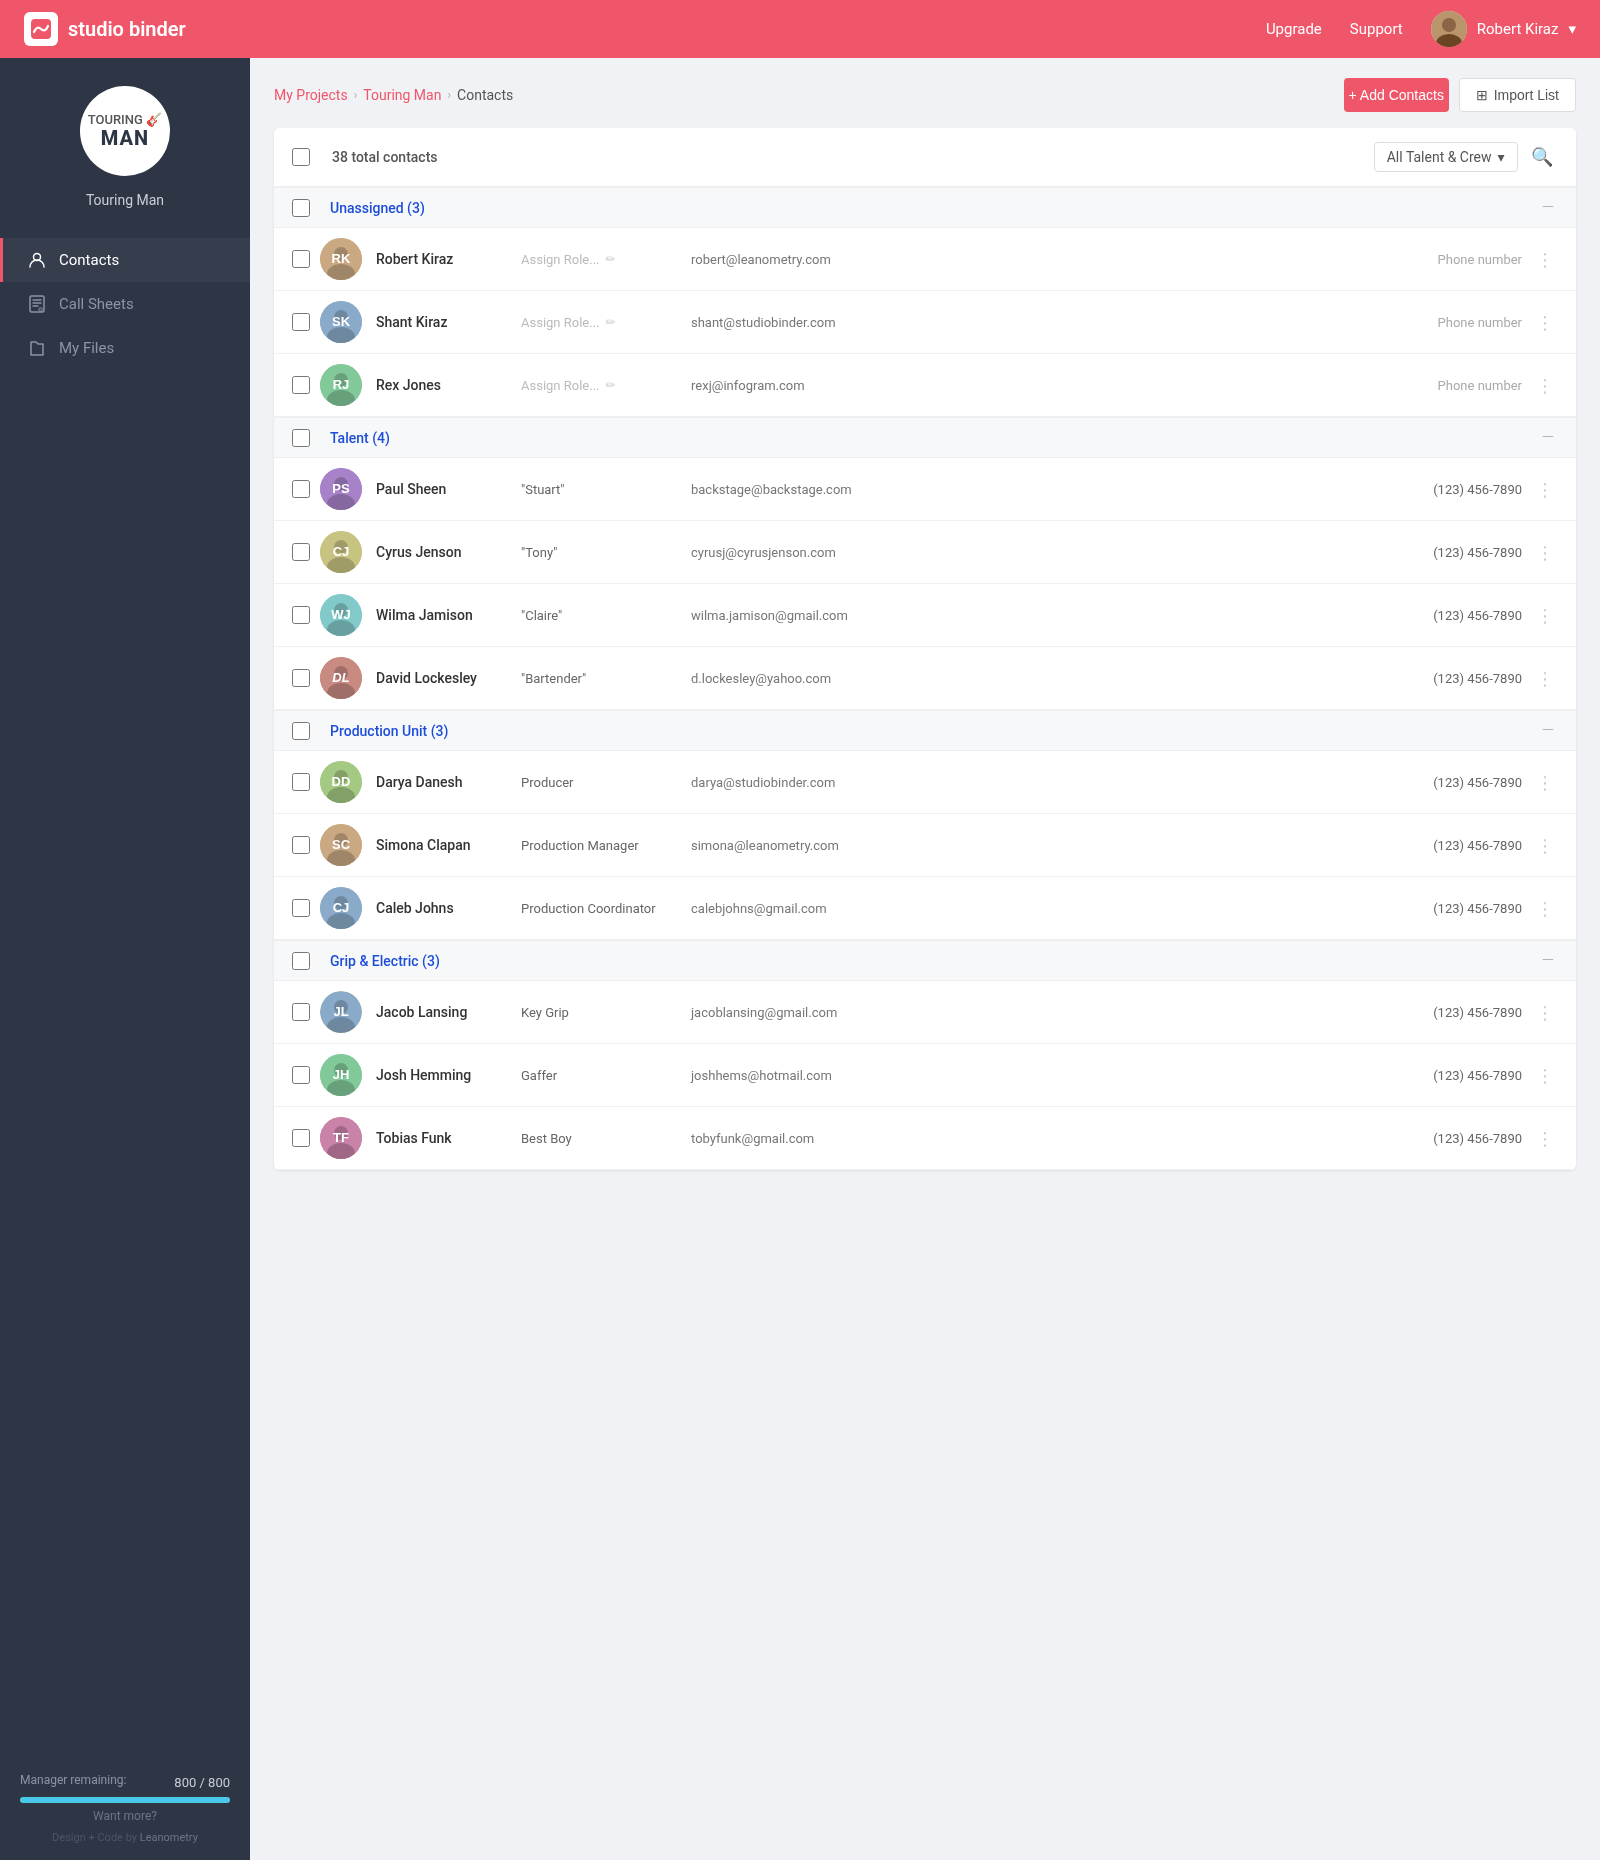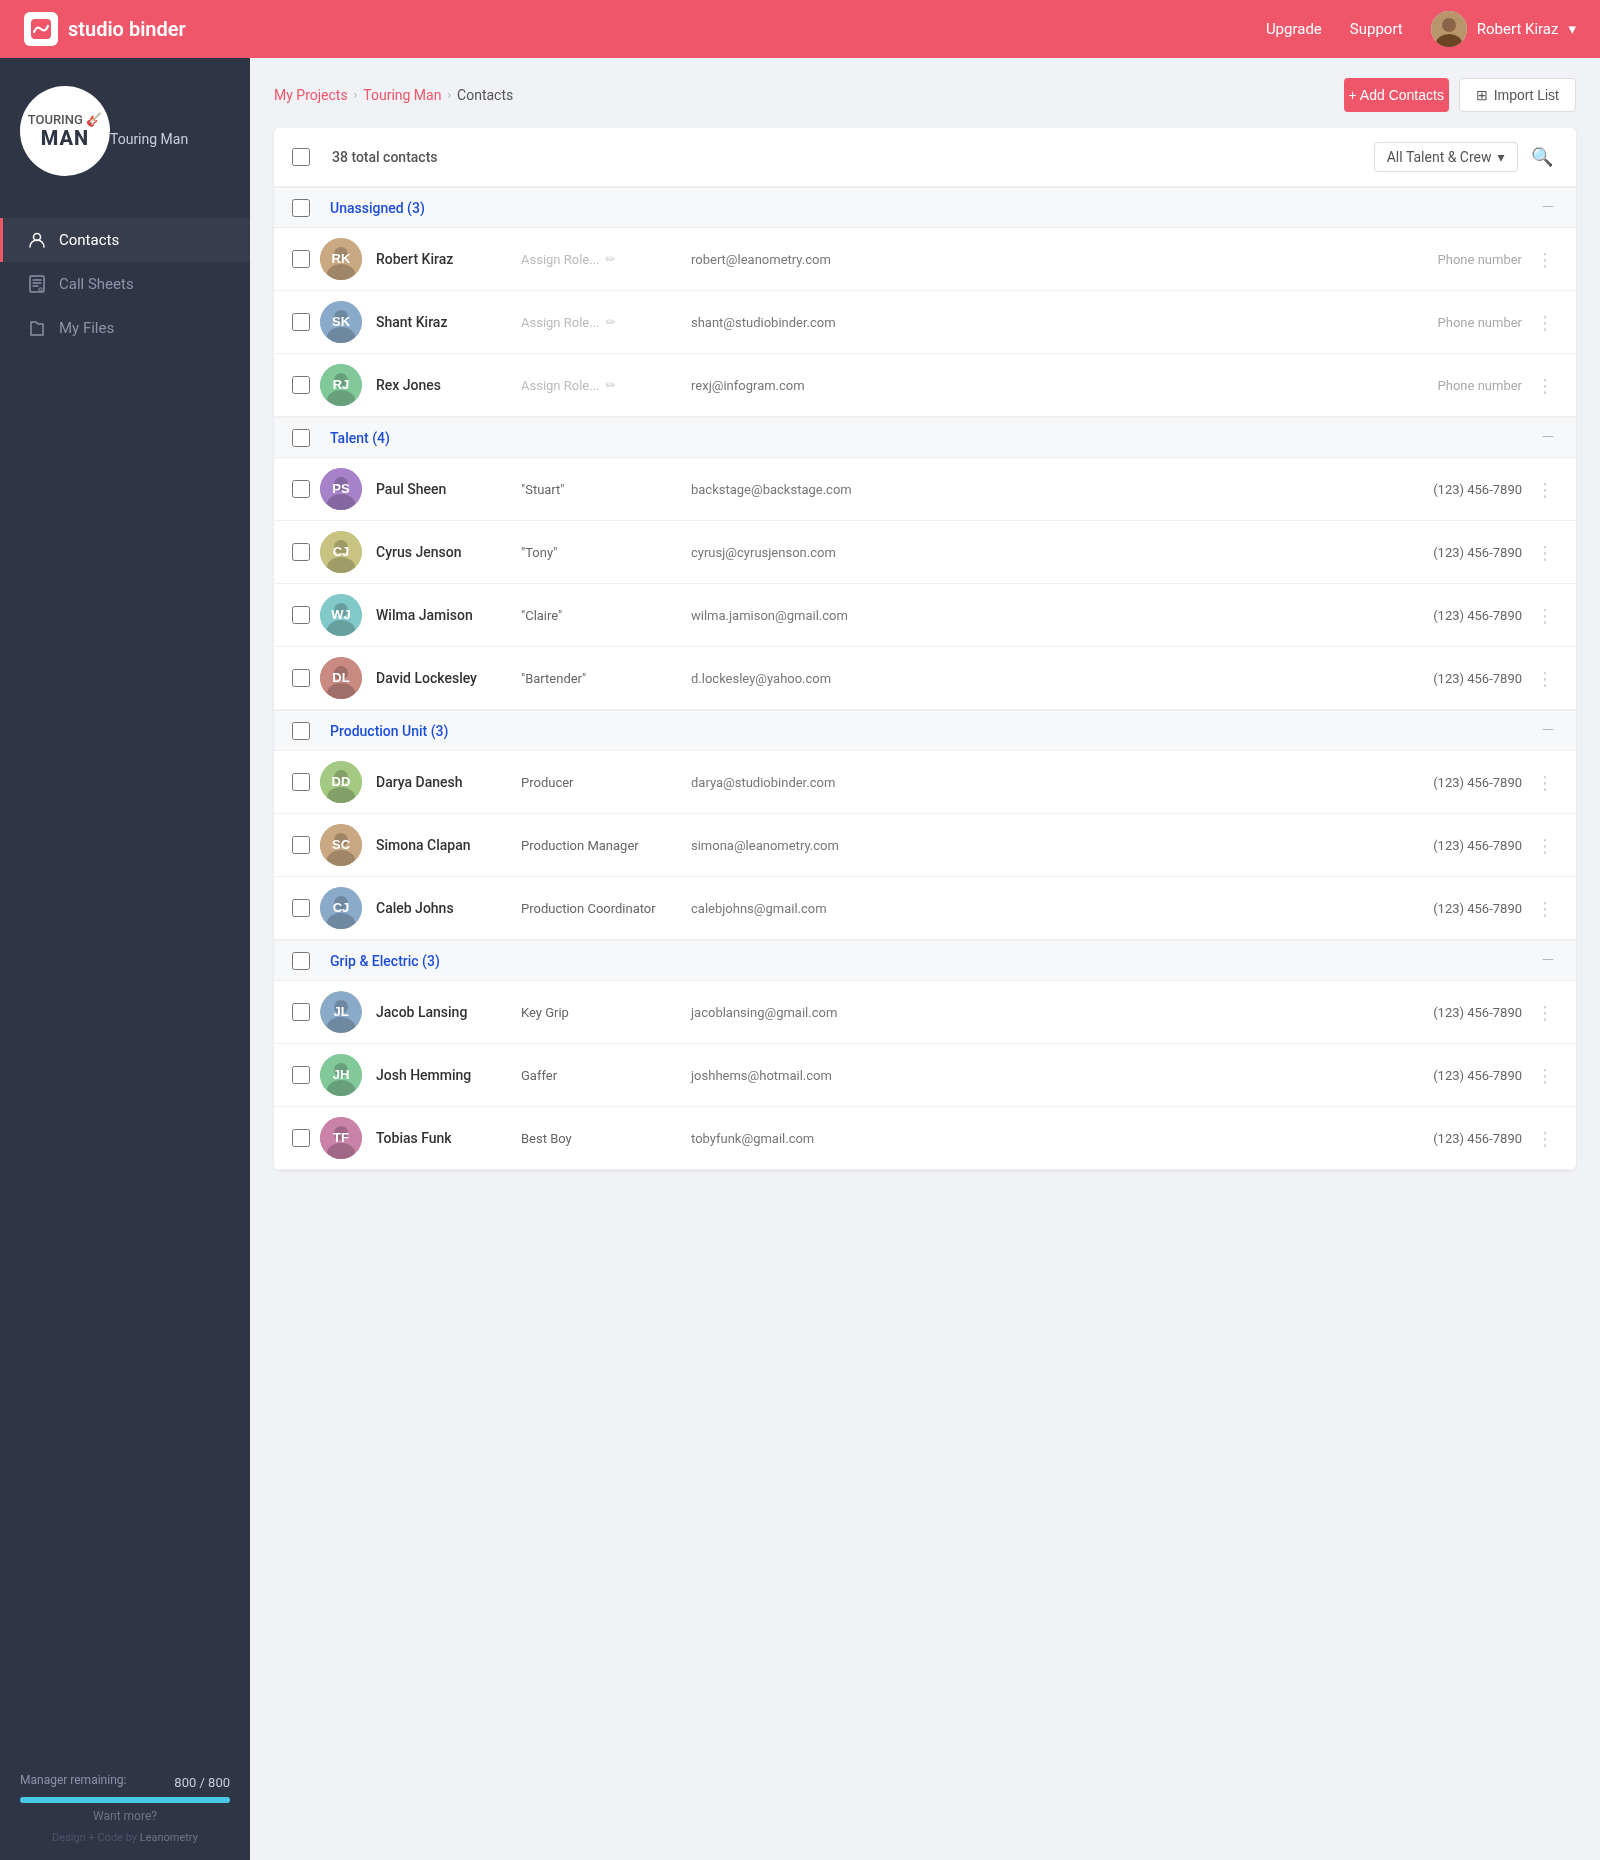--- a/index.html
+++ b/index.html
@@ -75,21 +75,21 @@
       width: 250px;
       background: #2e3646;
       display: flex;
       flex-direction: column;
       flex-shrink: 0;
       overflow-y: auto;
     }
     .sidebar-project {
       padding: 28px 20px 20px;
       display: flex;
-      flex-direction: row;
+      flex-direction: column;
       align-items: center;
     }
     .sidebar-logo {
       width: 90px;
       height: 90px;
       border-radius: 50%;
       background: white;
       display: flex;
       align-items: center;
       justify-content: center;
@@ -617,21 +617,21 @@
       <span class="contact-name">Wilma Jamison</span>
       <span class="contact-role" style="color:#666">
         "Claire"
       </span>
       <span class="contact-email">wilma.jamison@gmail.com</span>
       <span class="contact-phone has-value">(123) 456-7890</span>
       <span class="contact-more">⋮</span>
     </div>
             <div class="contact-row">
       <input type="checkbox" class="contact-check" style="">
-      <div class="contact-avatar av-7" style="margin-right:14px; width:42px; height:42px; border-radius:50%; overflow:hidden; flex-shrink:0; display:flex; align-items:center; justify-content:center; background:#c98a82;">
+      <div class="contact-avatar av-7" style="margin-right:14px; width:42px; height:42px; border-radius:50%; overflow:hidden; flex-shrink:0; display:flex; align-items:center; justify-content:center; background:#c98a82;font-style:italic;">
         <svg width="42" height="42" viewBox="0 0 42 42">
           <circle cx="21" cy="21" r="21" fill="#c98a82"></circle>
           <circle cx="21" cy="16" r="7" fill="rgba(0,0,0,0.2)"></circle>
           <ellipse cx="21" cy="36" rx="14" ry="10" fill="rgba(0,0,0,0.2)"></ellipse>
           <text x="21" y="25" text-anchor="middle" fill="white" font-size="13" font-family="Arial" font-weight="600" dy="0">DL</text>
         </svg>
       </div>
       <span class="contact-name">David Lockesley</span>
       <span class="contact-role" style="color:#666">
         "Bartender"

